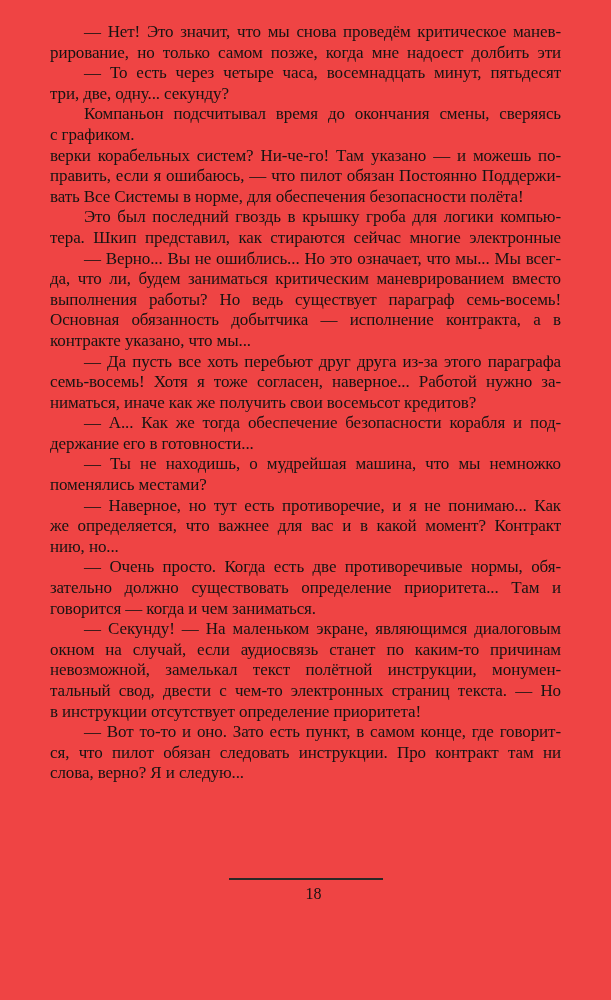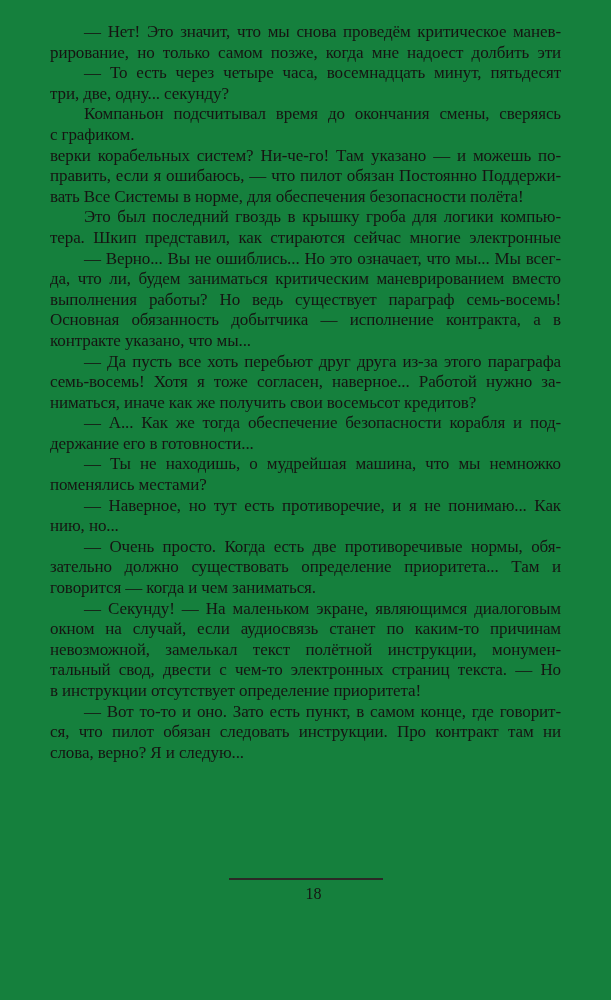--- a/index.html
+++ b/index.html
@@ -4,21 +4,21 @@
 <style>
   html, body {
     margin: 0;
     padding: 0;
     background: #fdfdfb;
   }
   .page {
     position: relative;
     width: 611px;
     height: 1000px;
-    background: #15803d;
+    background: #ef4444;
     color: #161412;
     font-family: "Liberation Serif", "DejaVu Serif", serif;
     overflow: hidden;
   }
   .text-block {
     position: absolute;
     left: 50px;
     top: 22px;
     width: 511px;
   }
@@ -75,20 +75,21 @@
       <div class="line just">Основная обязанность добытчика — исполнение контракта, а в</div>
       <div class="line">контракте указано, что мы...</div>
       <div class="line first just">— Да пусть все хоть перебьют друг друга из-за этого параграфа</div>
       <div class="line just">семь-восемь! Хотя я тоже согласен, наверное... Работой нужно за-</div>
       <div class="line">ниматься, иначе как же получить свои восемьсот кредитов?</div>
       <div class="line first just">— А... Как же тогда обеспечение безопасности корабля и под-</div>
       <div class="line">держание его в готовности...</div>
       <div class="line first just">— Ты не находишь, о мудрейшая машина, что мы немножко</div>
       <div class="line">поменялись местами?</div>
       <div class="line first just">— Наверное, но тут есть противоречие, и я не понимаю... Как</div>
+      <div class="line just">же определяется, что важнее для вас и в какой момент? Контракт</div>
       <div class="line">нию, но...</div>
       <div class="line first just">— Очень просто. Когда есть две противоречивые нормы, обя-</div>
       <div class="line just">зательно должно существовать определение приоритета... Там и</div>
       <div class="line">говорится — когда и чем заниматься.</div>
       <div class="line first just">— Секунду! — На маленьком экране, являющимся диалоговым</div>
       <div class="line just">окном на случай, если аудиосвязь станет по каким-то причинам</div>
       <div class="line just">невозможной, замелькал текст полётной инструкции, монумен-</div>
       <div class="line just">тальный свод, двести с чем-то электронных страниц текста. — Но</div>
       <div class="line">в инструкции отсутствует определение приоритета!</div>
       <div class="line first just">— Вот то-то и оно. Зато есть пункт, в самом конце, где говорит-</div>

